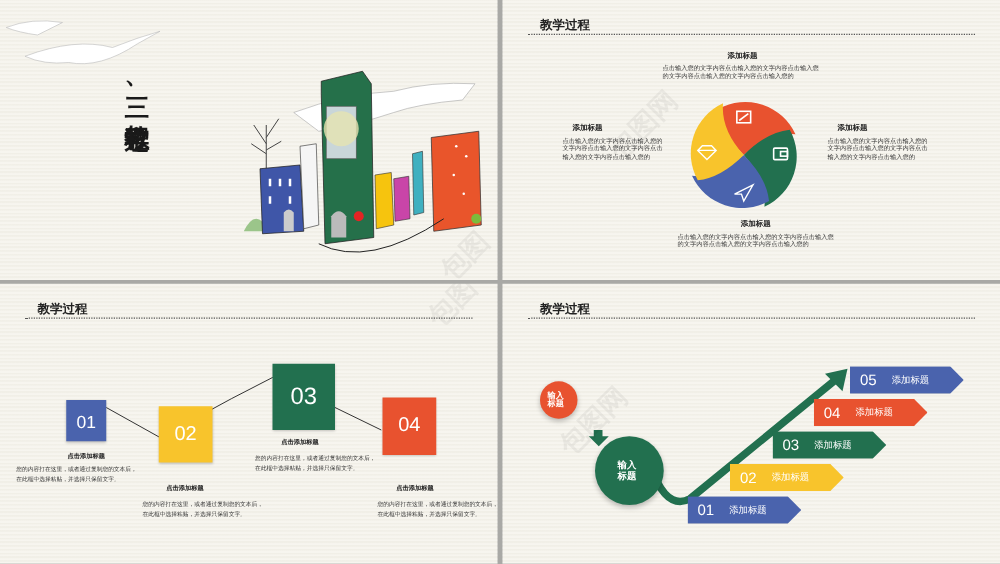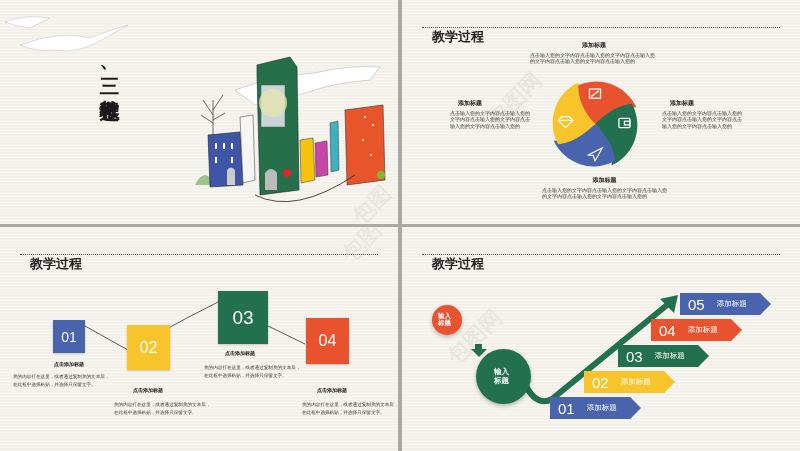--- a/index.html
+++ b/index.html
@@ -9,21 +9,21 @@
     position: absolute; width: 398px; height: 224px;
     background: #f4f2ea;
     background-image: repeating-linear-gradient(0deg, rgba(255,255,255,0.25) 0px, rgba(255,255,255,0.25) 1px, rgba(0,0,0,0.012) 2px, rgba(0,0,0,0.012) 3px);
     overflow: hidden;
   }
   #s1 { left: 0; top: 0; }
   #s2 { left: 402px; top: 0; }
   #s3 { left: 0; top: 227px; }
   #s4 { left: 402px; top: 227px; }
 
-  .hdr-title { position: absolute; left: 30px; top: 28px; font-size: 13px; color: #222; font-weight: bold; }
+  .hdr-title { position: absolute; left: 30px; top: 13px; font-size: 10px; color: #222; font-weight: bold; }
   .hdr-line { position: absolute; left: 20px; right: 20px; top: 27px; border-top: 1px dotted #555; }
 
   
   .big-title {
     position: absolute; left: 92px; top: 62px; width: 28px;
     font-size: 20px; font-weight: bold; color: #1a1a1a; line-height: 21px;
     writing-mode: vertical-rl; text-orientation: upright; letter-spacing: 1px;
   }
   .illus { position: absolute; left: 195px; top: 45px; width: 200px; height: 160px; }
 
@@ -33,21 +33,21 @@
   .tblock .tt { font-weight: bold; font-size: 6px; color: #222; margin-bottom: 3px; text-align: center; }
 
   
   .sq { position: absolute; color: #fff; display: flex; align-items: center; justify-content: center; font-family: "Liberation Sans", sans-serif; box-shadow: 0 1px 2px rgba(0,0,0,0.2); }
   .sq3-lbl { position: absolute; font-size: 5px; font-weight: bold; color: #222; text-align: center; width: 100px; }
   .sq3-body { position: absolute; font-size: 4.6px; color: #333; line-height: 8px; width: 98px; }
 
   
   .circ { position: absolute; border-radius: 50%; color: #fff; font-weight: bold; display: flex; align-items: center; justify-content: center; text-align: left; line-height: 1.15; box-shadow: 0 2px 4px rgba(0,0,0,0.25); }
   .tag { position: absolute; height: 22px; display: flex; align-items: center; color: #fff; font-size: 7.5px; clip-path: polygon(0 0, 88% 0, 100% 50%, 88% 100%, 0 100%); padding-left: 8px; box-shadow: 0 1px 2px rgba(0,0,0,0.2); }
-  .tag .num { font-family: "Liberation Sans", sans-serif; font-size: 15px; margin-right: 12px; }
+  .tag .num { font-family: "Liberation Sans", sans-serif; font-size: 12px; margin-right: 12px; }
 
   .watermark { position: absolute; color: rgba(0,0,0,0.05); font-size: 22px; transform: rotate(-45deg); font-weight: bold; }
 </style>
 </head>
 <body>
 
 <div class="slide" id="s1">
   <svg style="position:absolute;left:0;top:0" width="140" height="60">
     <path d="M5 22 Q 25 14 50 18 L 30 28 Q 15 26 5 22 Z" fill="#fff" stroke="#bbb" stroke-width="0.5"></path>
     <path d="M20 45 Q 60 30 90 38 Q 110 30 128 25 L 110 35 Q 80 55 55 50 Q 35 52 20 45 Z" fill="#fff" stroke="#bbb" stroke-width="0.5"></path>

